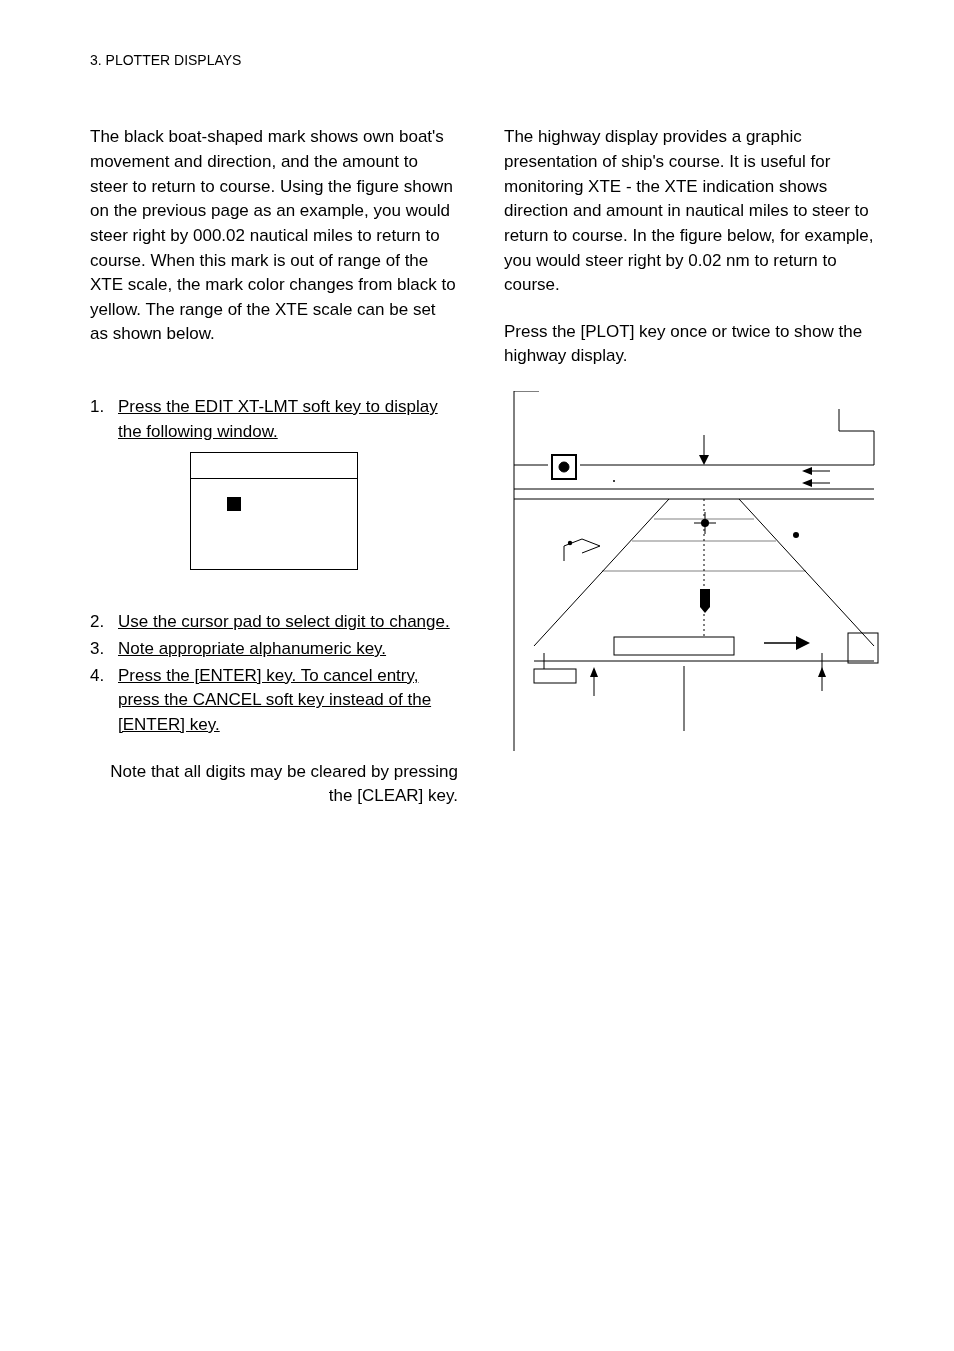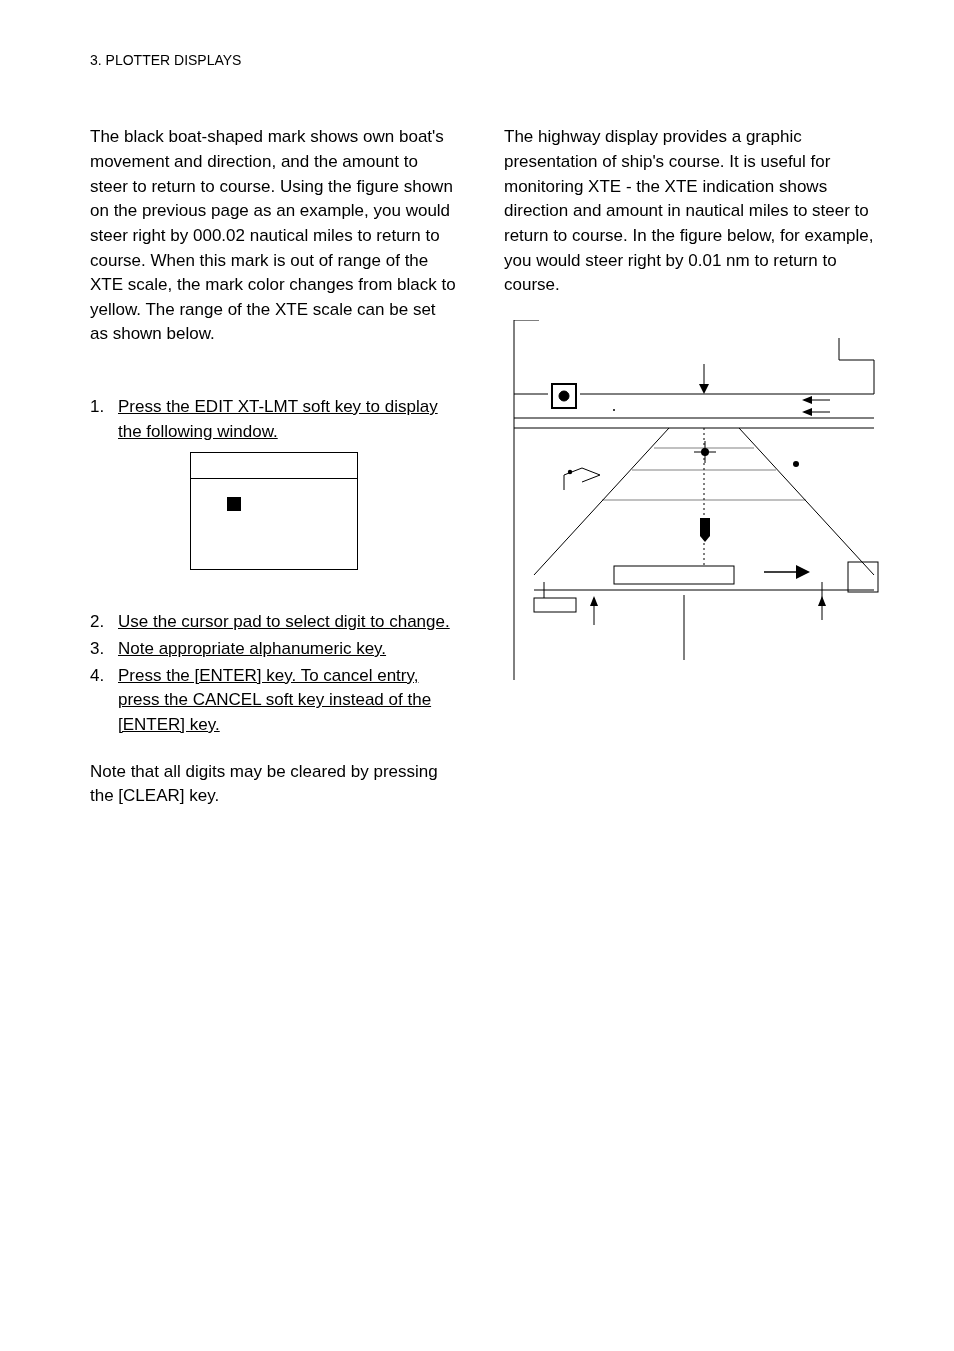--- a/index.html
+++ b/index.html
@@ -75,20 +75,21 @@
       padding-top: 18px;
       padding-left: 36px;
     }
     .black-sq {
       width: 14px;
       height: 14px;
       background: #000;
     }
     .note-para {
       margin-top: 22px;
+      text-align: right;
     }
     .figure-wrap {
       margin-top: 8px;
       width: 100%;
     }
     .figure-wrap svg {
       display: block;
     }
   </style>
 </head>
@@ -130,21 +131,22 @@
       <li>
         <span class="num">4.</span>
         <span class="txt">Press the [ENTER] key. To cancel entry, press the CANCEL soft key instead of the [ENTER] key.</span>
       </li>
     </ol>
 
     <p class="para note-para">Note that all digits may be cleared by pressing the [CLEAR] key.</p>
   </div>
 
   <div class="col">
-    <p class="para">The highway display provides a graphic presentation of ship's course. It is useful for monitoring XTE - the XTE indication shows direction and amount in nautical miles to steer to return to course. In the figure below, for example, you would steer right by 0.01 nm to return to course.</p>
+    <p class="para">The highway display provides a graphic presentation of ship's course. It is useful for monitoring XTE - the XTE indication shows direction and amount in nautical miles to steer to return to course. In the figure below, for example, you would steer right by 0.02 nm to return to course.</p>
+    <p class="para">Press the [PLOT] key once or twice to show the highway display.</p>
 
     <div class="figure-wrap">
       <svg width="380" height="360" viewBox="0 0 380 360">
 
         <line x1="10" y1="0" x2="10" y2="360" stroke="#000" stroke-width="1"></line>
         <line x1="10" y1="0" x2="35" y2="0" stroke="#000" stroke-width="1"></line>
 
         <line x1="335" y1="18" x2="335" y2="40" stroke="#000" stroke-width="1"></line>
         <line x1="335" y1="40" x2="370" y2="40" stroke="#000" stroke-width="1"></line>
         <line x1="370" y1="40" x2="370" y2="74" stroke="#000" stroke-width="1"></line>

